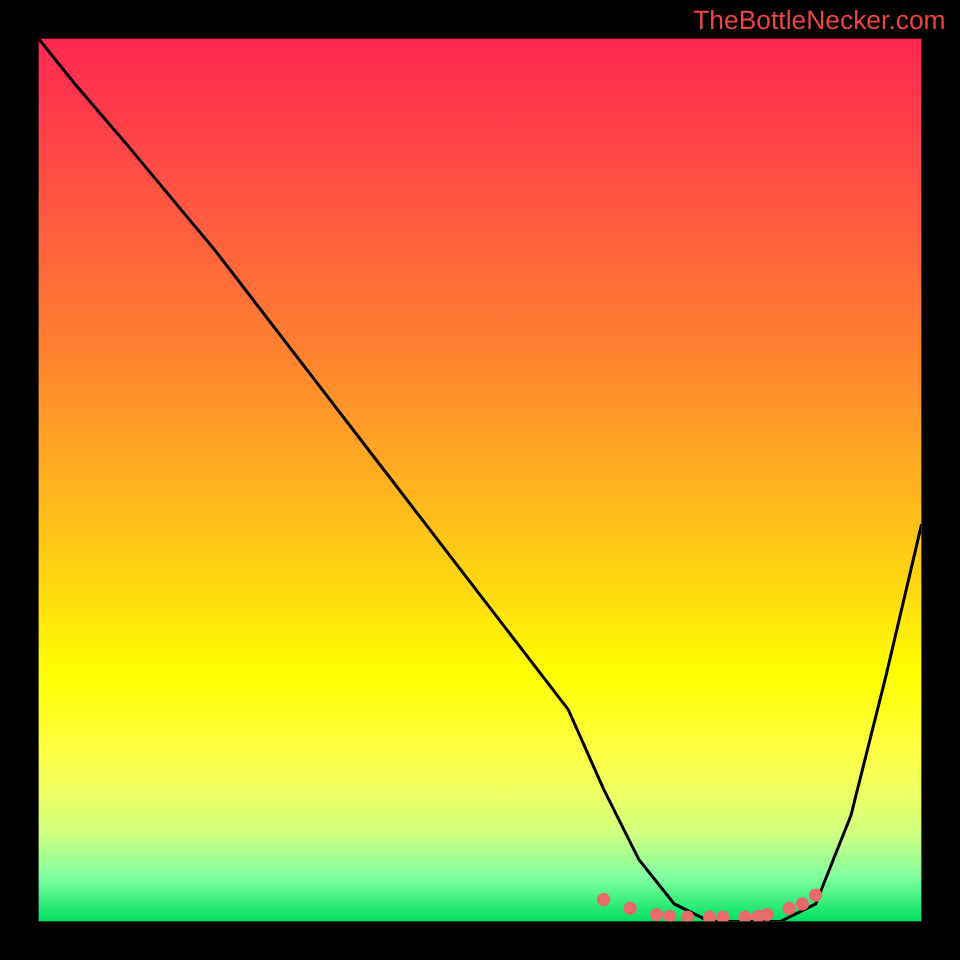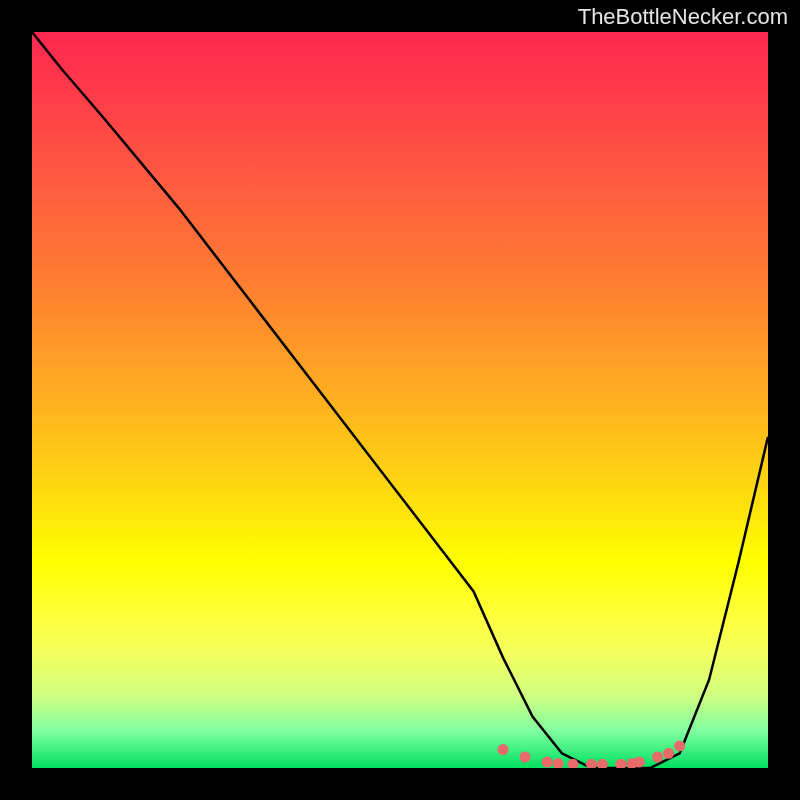--- a/index.html
+++ b/index.html
@@ -7,21 +7,21 @@
     width: 800px;
     height: 800px;
     background: #000;
     position: relative;
     font-family: Arial, sans-serif;
   }
   .watermark {
     position: absolute;
     top: 4px;
     right: 12px;
-    color: #e5e5e5;
+    color: #ef4444;
     font-size: 22px;
     font-weight: 500;
     z-index: 10;
   }
   .plot-area {
     position: absolute;
     left: 32px;
     top: 32px;
     width: 736px;
     height: 736px;

